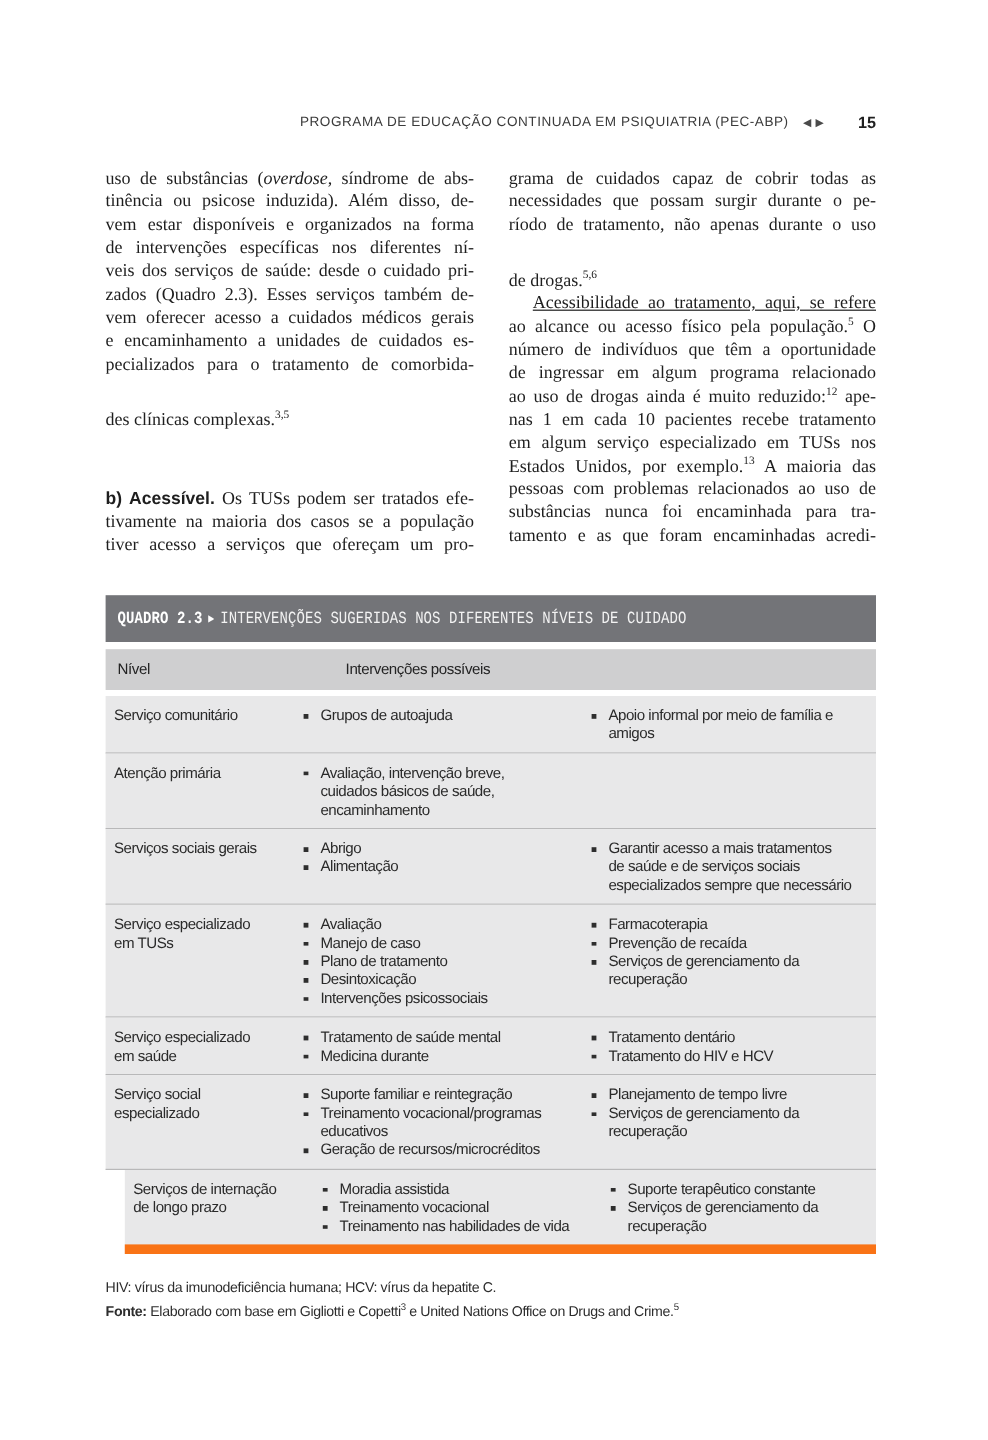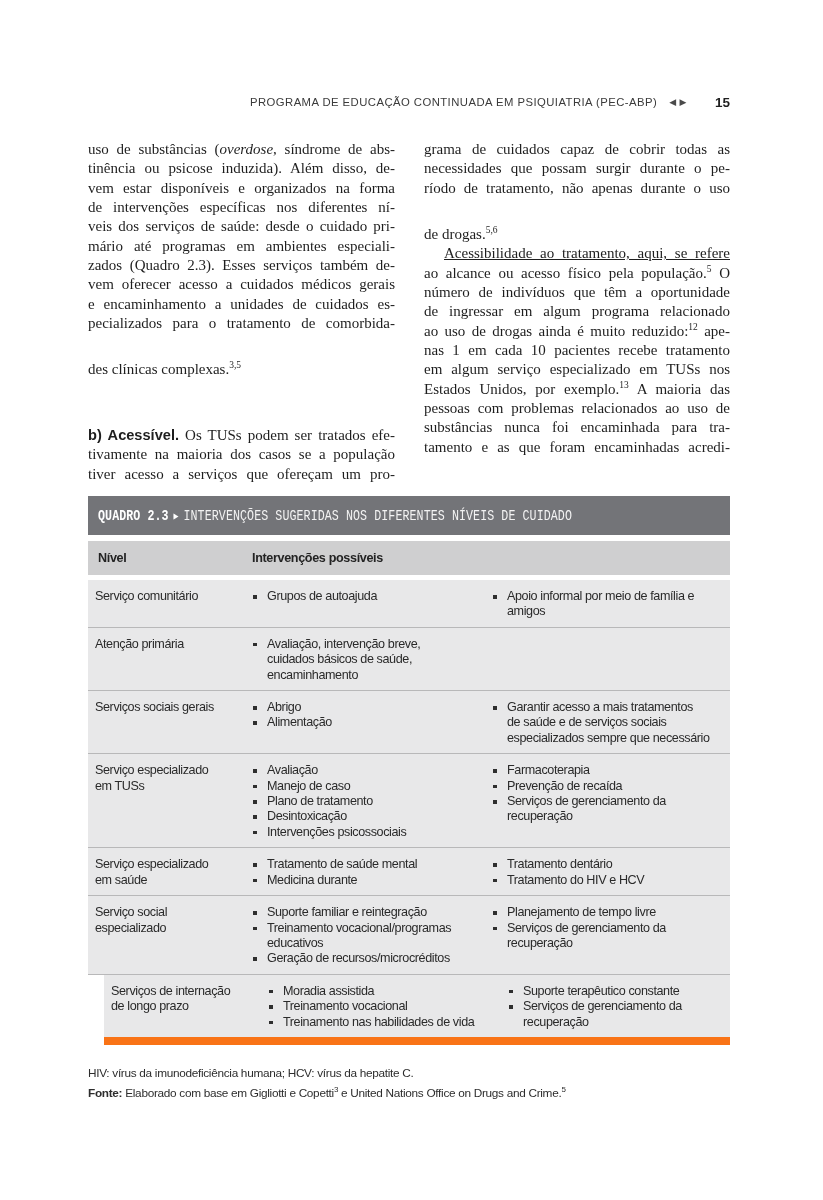--- a/index.html
+++ b/index.html
@@ -48,21 +48,21 @@
   .quadro-title-inner {
     display: inline-block; transform: scaleX(0.82); transform-origin: left center;
     font-size: 14.2px; letter-spacing: 0.1px;
   }
   .quadro-label { font-weight: bold; }
   .quadro-arrow { font-size: 10px; margin: 0 6px; position: relative; top: -1px; }
   .quadro-heading { color: #f3f3f3; }
   .header-row {
     margin-top: 6px; height: 34px; background: #cfcfd0;
     display: grid; grid-template-columns: 164px 1fr; align-items: center;
-    font-weight: bold; font-size: 12.6px; letter-spacing: -0.35px; color: #232323;
+    font-weight: normal; font-size: 12.6px; letter-spacing: -0.35px; color: #232323; gap: 36px;
   }
   .header-row .h1 { padding-left: 10px; }
   .rows { margin-top: 5px; }
   .trow {
     display: grid; grid-template-columns: 164px 240px 1fr;
     background: #e8e8e9; border-bottom: 1.5px solid #b8b8b9;
     padding: 9px 0 7px 0;
     font-size: 12.6px; letter-spacing: -0.4px; line-height: 15.4px; color: #2a2a2a;
   }
   .trow.last-row { border-bottom: 8px solid #f97316; margin-left: 16px; }
@@ -97,21 +97,20 @@
   </span>
   <span class="page-number">15</span>
 </div>
 
 <div class="column col-left" id="col-left">
     <div class="line"><span>uso de substâncias (</span><span class="seg-i">overdose</span><span>, síndrome de abs-</span></div>
     <div class="line"><span>tinência ou psicose induzida). Além disso, de-</span></div>
     <div class="line"><span>vem estar disponíveis e organizados na forma</span></div>
     <div class="line"><span>de intervenções específicas nos diferentes ní-</span></div>
     <div class="line"><span>veis dos serviços de saúde: desde o cuidado pri-</span></div>
-    <div class="line"><span>mário até programas em ambientes especiali-</span></div>
     <div class="line"><span>zados (Quadro 2.3). Esses serviços também de-</span></div>
     <div class="line"><span>vem oferecer acesso a cuidados médicos gerais</span></div>
     <div class="line"><span>e encaminhamento a unidades de cuidados es-</span></div>
     <div class="line"><span>pecializados para o tratamento de comorbida-</span></div>
     <div class="line last"><span>des clínicas complexas.</span><span class="seg-sup">3,5</span></div>
     <div class="line last">&nbsp;</div>
     <div class="line"><span class="seg-b">b) Acessível.</span><span> Os TUSs podem ser tratados efe-</span></div>
     <div class="line"><span>tivamente na maioria dos casos se a população</span></div>
     <div class="line"><span>tiver acesso a serviços que ofereçam um pro-</span></div>
   </div>

